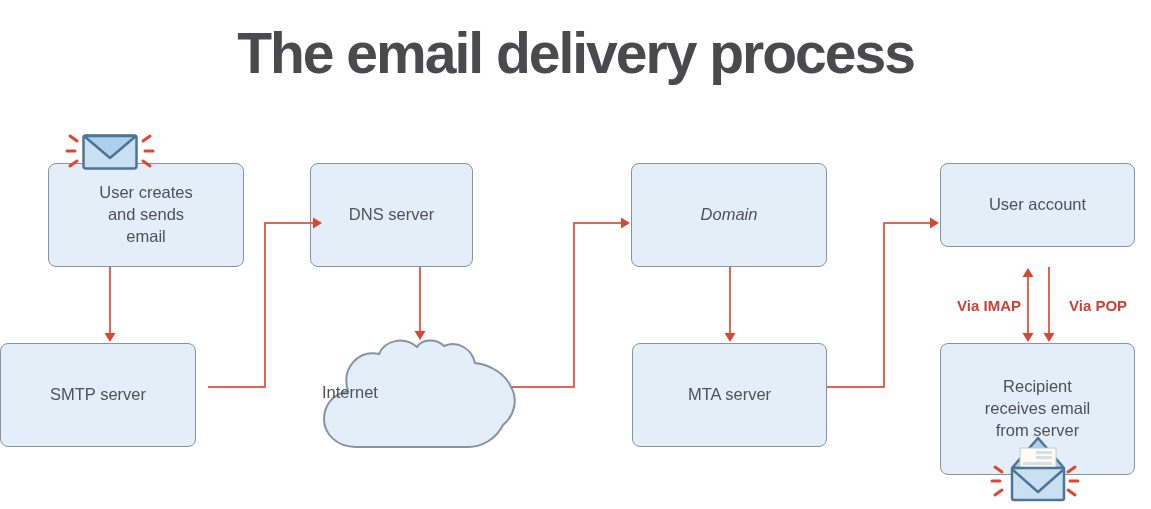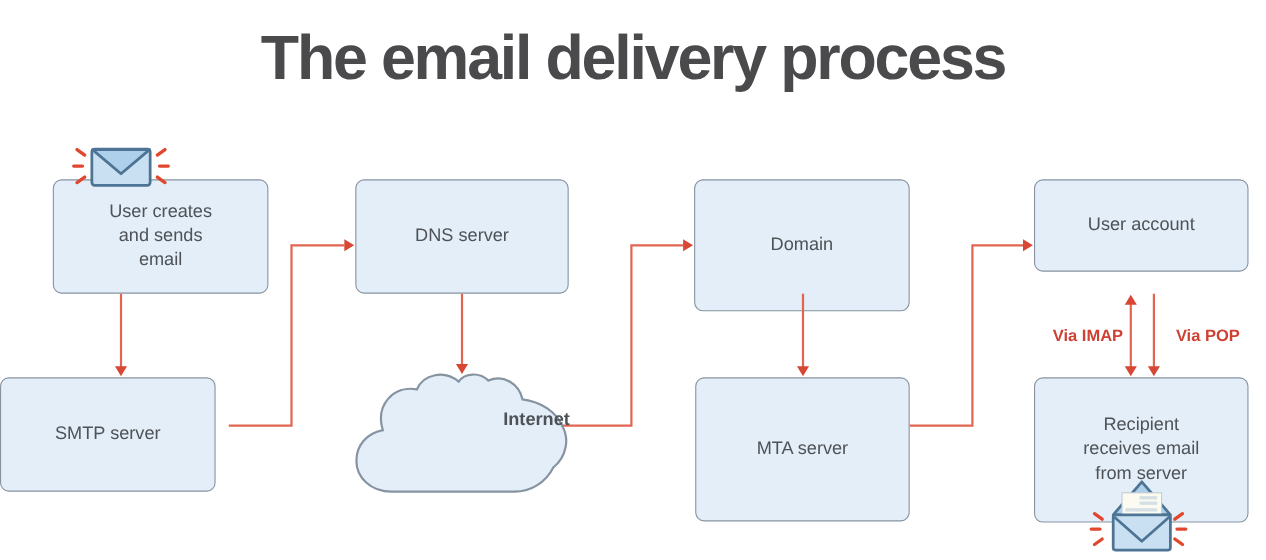--- a/index.html
+++ b/index.html
@@ -12,23 +12,23 @@
     text-align:center; font-size:57px; font-weight:bold; letter-spacing:-2px;
     color:var(--title-text); z-index:3;
   }
   .node {
     position:absolute; box-sizing:border-box; z-index:1;
     background:var(--node-fill); border:1.5px solid var(--node-border); border-radius:8px;
     display:flex; align-items:center; justify-content:center; text-align:center;
     color:var(--node-text); font-size:16.5px; line-height:1.32; white-space:pre-line;
   }
   .cloud-label {
-    position:absolute; left:322px; top:324px; width:196px; height:114px; z-index:3;
-    display:flex; align-items:center; justify-content:flex-end;
-    color:var(--node-text); font-size:16.5px;font-weight:bold;
+    position:absolute; left:322px; top:335px; width:196px; height:114px; z-index:3;
+    display:flex; align-items:center; justify-content:flex-start;
+    color:var(--node-text); font-size:16.5px;
   }
   .overlay { position:absolute; left:0; top:0; z-index:2; }
   .conn { fill:none; stroke:var(--arrow-line); stroke-width:2; }
   .head { fill:var(--arrow-head); stroke:none; }
   .cloud-shape { fill:var(--node-fill); stroke:var(--node-border); stroke-width:2; }
   .env-body { fill:var(--envelope-fill); stroke:var(--envelope-stroke); stroke-width:2.5; }
   .env-flap { fill:var(--envelope-flap); stroke:var(--envelope-stroke); stroke-width:2.5; stroke-linejoin:round; }
   .env-line { fill:none; stroke:var(--envelope-stroke); stroke-width:2.5; stroke-linejoin:round; }
   .spark { fill:none; stroke:var(--spark); stroke-width:3; stroke-linecap:round; }
   .letter { fill:var(--letter-fill); stroke:#c2ccd4; stroke-width:1; }
@@ -50,29 +50,29 @@
   <div class="node" style="left:12px; top:163px; width:196px; height:104px;margin-left:36px;">
     <span>User creates
 and sends
 email</span>
   </div>
 
   <div class="node" style="left:0; top:343px; width:196px; height:104px;">
     <span>SMTP server</span>
   </div>
 
-  <div class="node" style="left:323px; top:163px; width:194px; height:104px;">
+  <div class="node" style="left:310px; top:163px; width:163px; height:104px;">
     <span>DNS server</span>
   </div>
 
-  <div class="node" style="left:631px; top:163px; width:196px; height:120px;">
+  <div class="node" style="left:631px; top:163px; width:196px; height:104px;font-style:italic;">
     <span>Domain</span>
   </div>
 
-  <div class="node" style="left:632px; top:343px; width:195px; height:131px;">
+  <div class="node" style="left:632px; top:343px; width:195px; height:104px;">
     <span>MTA server</span>
   </div>
 
   <div class="node" style="left:940px; top:163px; width:195px; height:84px;">
     <span>User account</span>
   </div>
 
   <div class="node" style="left:940px; top:343px; width:195px; height:132px;">
     <span>Recipient
 receives email

